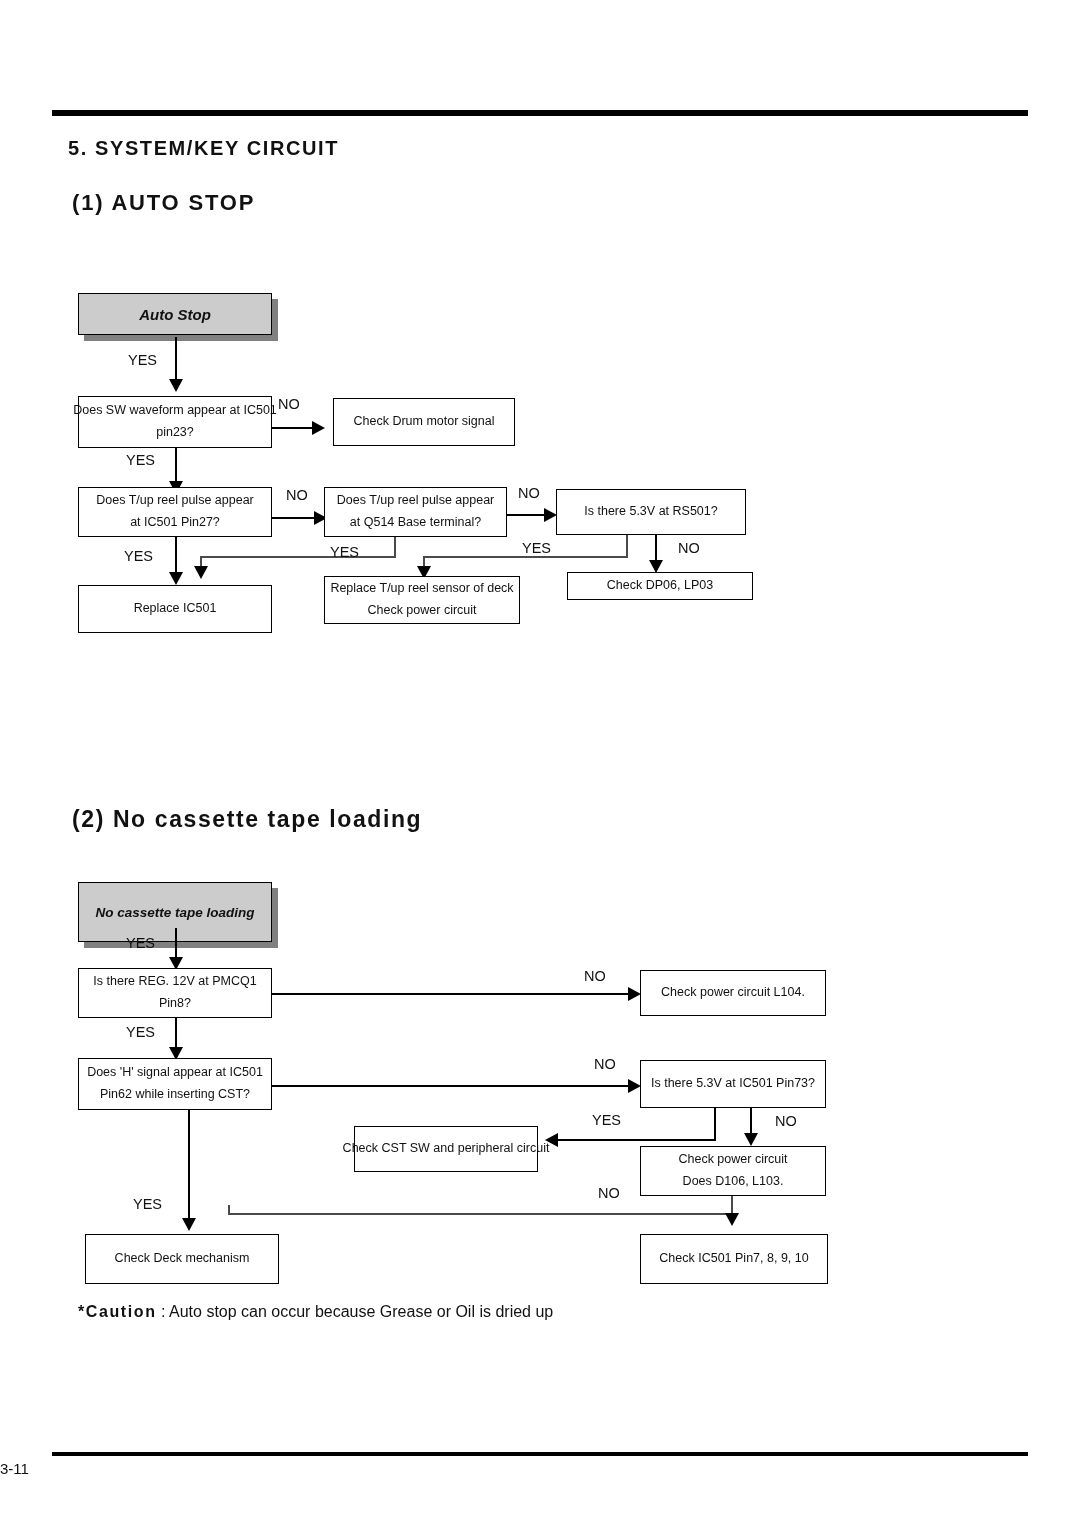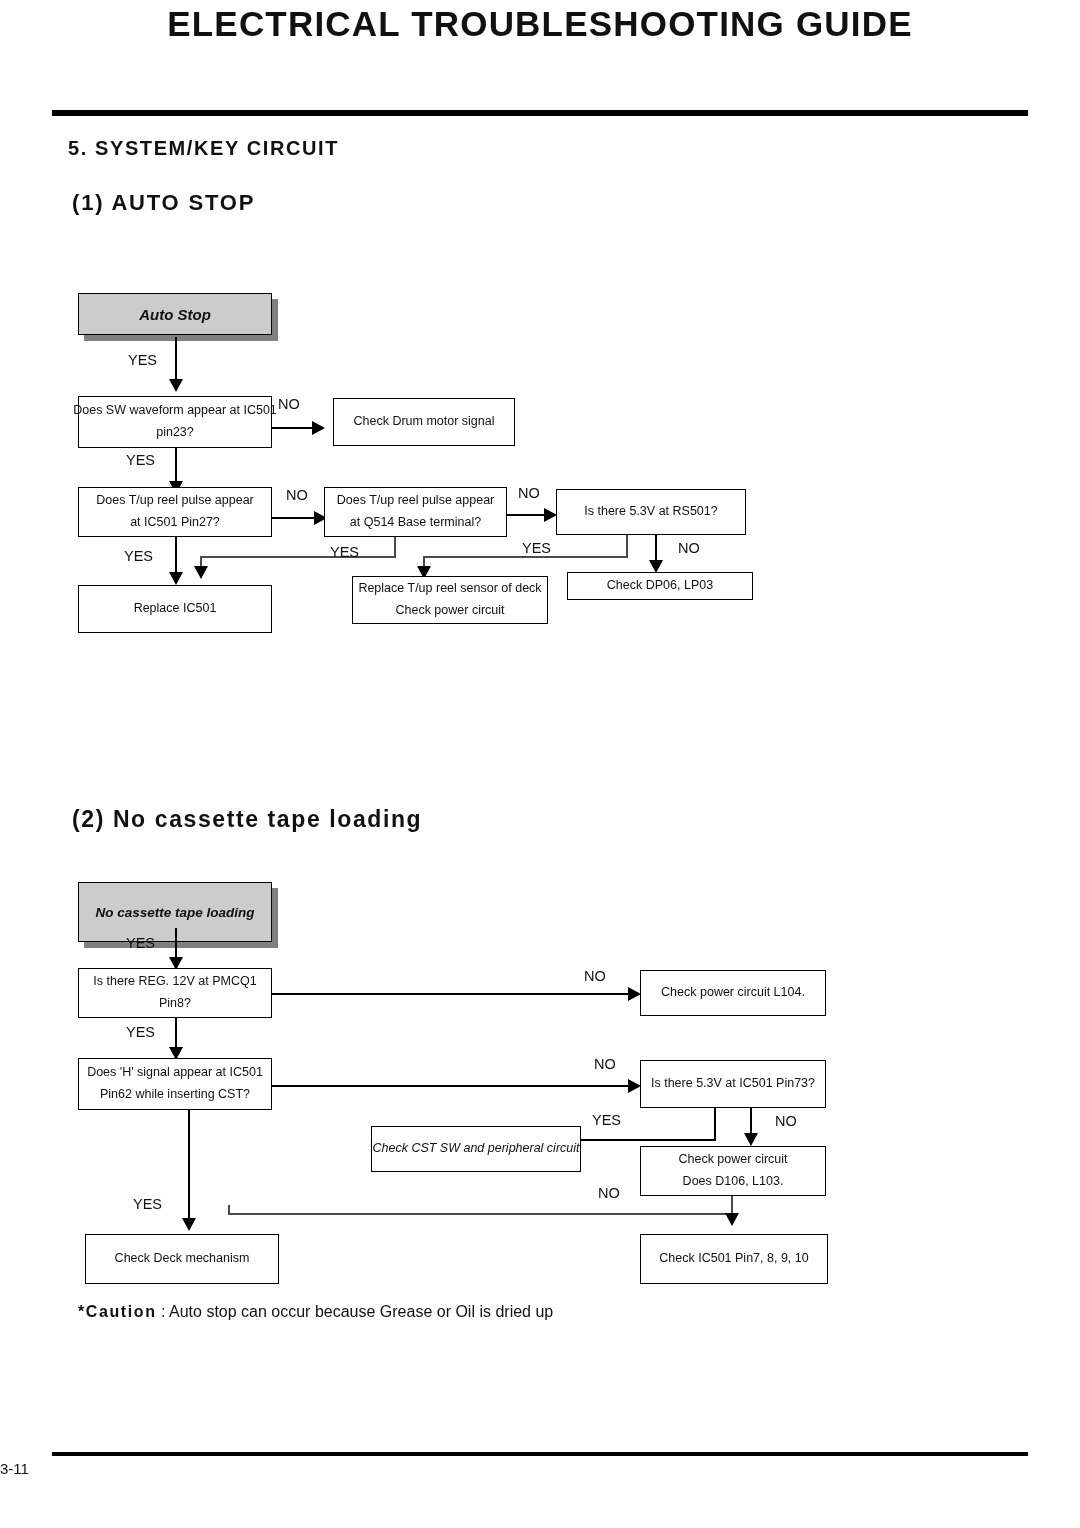--- a/index.html
+++ b/index.html
@@ -170,21 +170,20 @@
     width: 1080px;
     text-align: left;
     font-size: 15px;
     color: #111;
   }
 </style>
 </head>
 <body>
 
 <div id="header-block">
-  <div class="title-line" id="title-guide">ELECTRICAL TROUBLESHOOTING GUIDE</div>
 </div>
 <div id="header-rule"></div>
 
 <div class="heading" id="heading-5">5. SYSTEM/KEY CIRCUIT</div>
 <div class="heading" id="heading-1">(1) AUTO STOP</div>
 
 <div class="fc" id="flowchart-1">
 
   <div class="startbox" style="left:78px; top:293px; width:194px; height:42px;">Auto Stop</div>
 
@@ -244,21 +243,21 @@
   <div class="box" style="left:78px; top:585px; width:194px; height:48px;">
     <span>Replace IC501</span>
   </div>
 
   <div class="vline gray" style="left:626px; top:535px; height:23px;"></div>
   <div class="hline gray" style="left:423px; top:556px; width:205px;"></div>
   <div class="vline gray" style="left:423px; top:556px; height:14px;"></div>
   <div class="arr-down" style="left:417px; top:566px;"></div>
   <div class="lbl" style="left:522px; top:540px;">YES</div>
 
-  <div class="box" style="left:324px; top:576px; width:196px; height:48px;margin-left:28px;">
+  <div class="box" style="left:324px; top:576px; width:196px; height:48px;">
     <span>Replace T/up reel sensor of  deck</span>
     <span>Check power circuit</span>
   </div>
 
   <div class="vline" style="left:655px; top:535px; height:28px;"></div>
   <div class="arr-down" style="left:649px; top:560px;"></div>
   <div class="lbl" style="left:678px; top:540px;">NO</div>
 
   <div class="box" style="left:567px; top:572px; width:186px; height:28px;">
     <span>Check DP06, LP03</span>
@@ -303,21 +302,21 @@
 
   <div class="box" style="left:640px; top:1060px; width:186px; height:48px;">
     <span>Is there 5.3V at IC501 Pin73?</span>
   </div>
 
   <div class="vline" style="left:714px; top:1108px; height:33px;"></div>
   <div class="hline" style="left:558px; top:1139px; width:158px;"></div>
   <div class="arr-left" style="left:545px; top:1133px;"></div>
   <div class="lbl" style="left:592px; top:1112px;">YES</div>
 
-  <div class="box" style="left:371px; top:1126px; width:210px; height:46px;font-style:italic;">
+  <div class="box" style="left:354px; top:1126px; width:184px; height:46px;">
     <span>Check CST SW and  peripheral circuit</span>
   </div>
 
   <div class="vline" style="left:750px; top:1108px; height:28px;"></div>
   <div class="arr-down" style="left:744px; top:1133px;"></div>
   <div class="lbl" style="left:775px; top:1113px;">NO</div>
 
   <div class="box" style="left:640px; top:1146px; width:186px; height:50px;">
     <span>Check power circuit</span>
     <span>Does D106, L103.</span>

